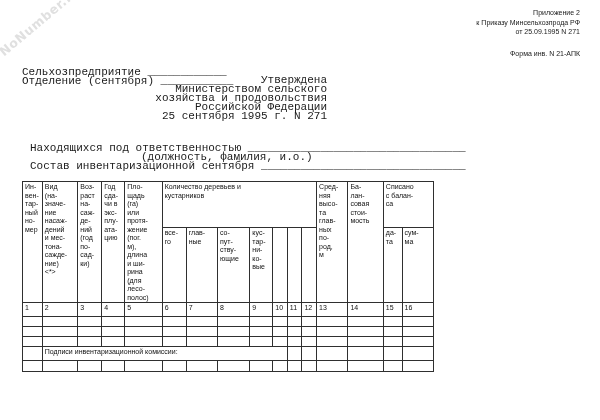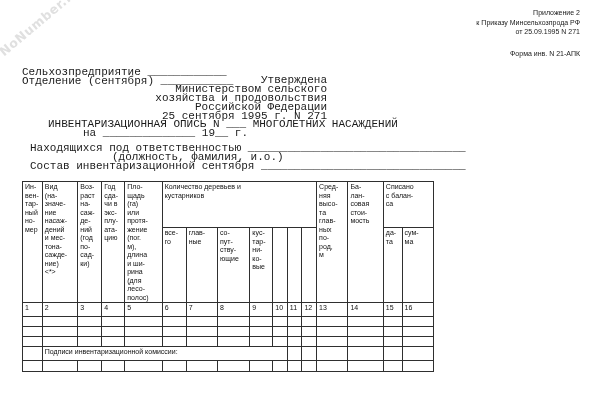--- a/index.html
+++ b/index.html
@@ -17,21 +17,21 @@
   .form-no{margin-top:12px;}
 
   .org-left{position:absolute;top:68px;left:22px;}
   .approved{position:absolute;top:76px;right:273px;text-align:right;}
 
   .title-block{position:absolute;top:120px;left:22px;}
   .title-l1{margin-left:26px;}
   .title-l2{margin-left:61px;}
 
   .resp-block{position:absolute;top:144px;left:30px;}
-  .resp-hint{margin-left:82px;}
+  .resp-hint{margin-left:111px;}
 
   table.inv{position:absolute;top:181px;left:22px;border-collapse:collapse;table-layout:fixed;
             width:412px;font-size:7px;line-height:8.5px;color:#111;}
   table.inv td{border:1px solid #2f2f2f;vertical-align:top;text-align:left;
                padding:1px 1px 0 2px;overflow:hidden;}
   tr.hdr td{height:auto;}
   tr.nums td{height:12px;}
   tr.empty td{height:8px;}
   tr.sig td{height:12px;}
   tr.last td{height:9px;}
@@ -55,24 +55,20 @@
     <div>Сельхозпредприятие ____________</div>
     <div>Отделение (сентября) ___________</div>
   </div>
 
   <div class="approved mono pre">Утверждена
 Министерством сельского
 хозяйства и продовольствия
 Российской Федерации
 25 сентября 1995 г. N 271</div>
 
-  <div class="title-block mono">
-    <div class="title-l1">ИНВЕНТАРИЗАЦИОННАЯ ОПИСЬ N ___ МНОГОЛЕТНИХ НАСАЖДЕНИЙ</div>
-    <div class="title-l2">на ______________ 19__ г.</div>
-  </div>
 
   <div class="resp-block mono">
     <div>Находящихся под ответственностью _________________________________</div>
     <div class="resp-hint">(должность, фамилия, и.о.)</div>
     <div>Состав инвентаризационной сентября _______________________________</div>
   </div>
 
   <table class="inv">
     <colgroup>
       <col style="width:19px">

